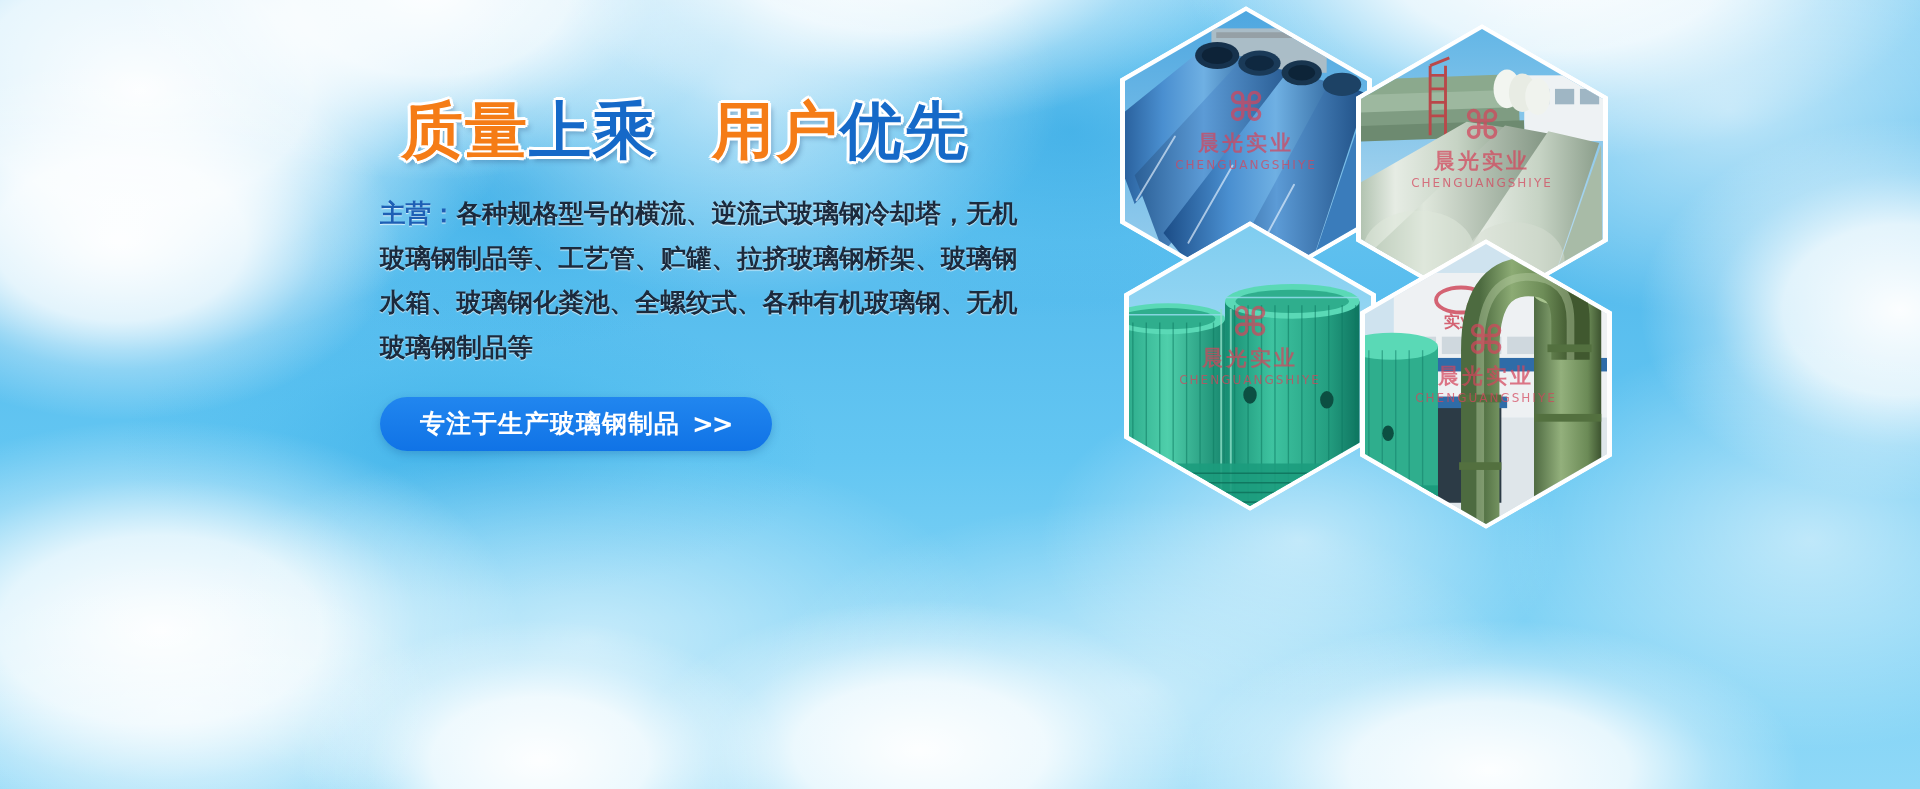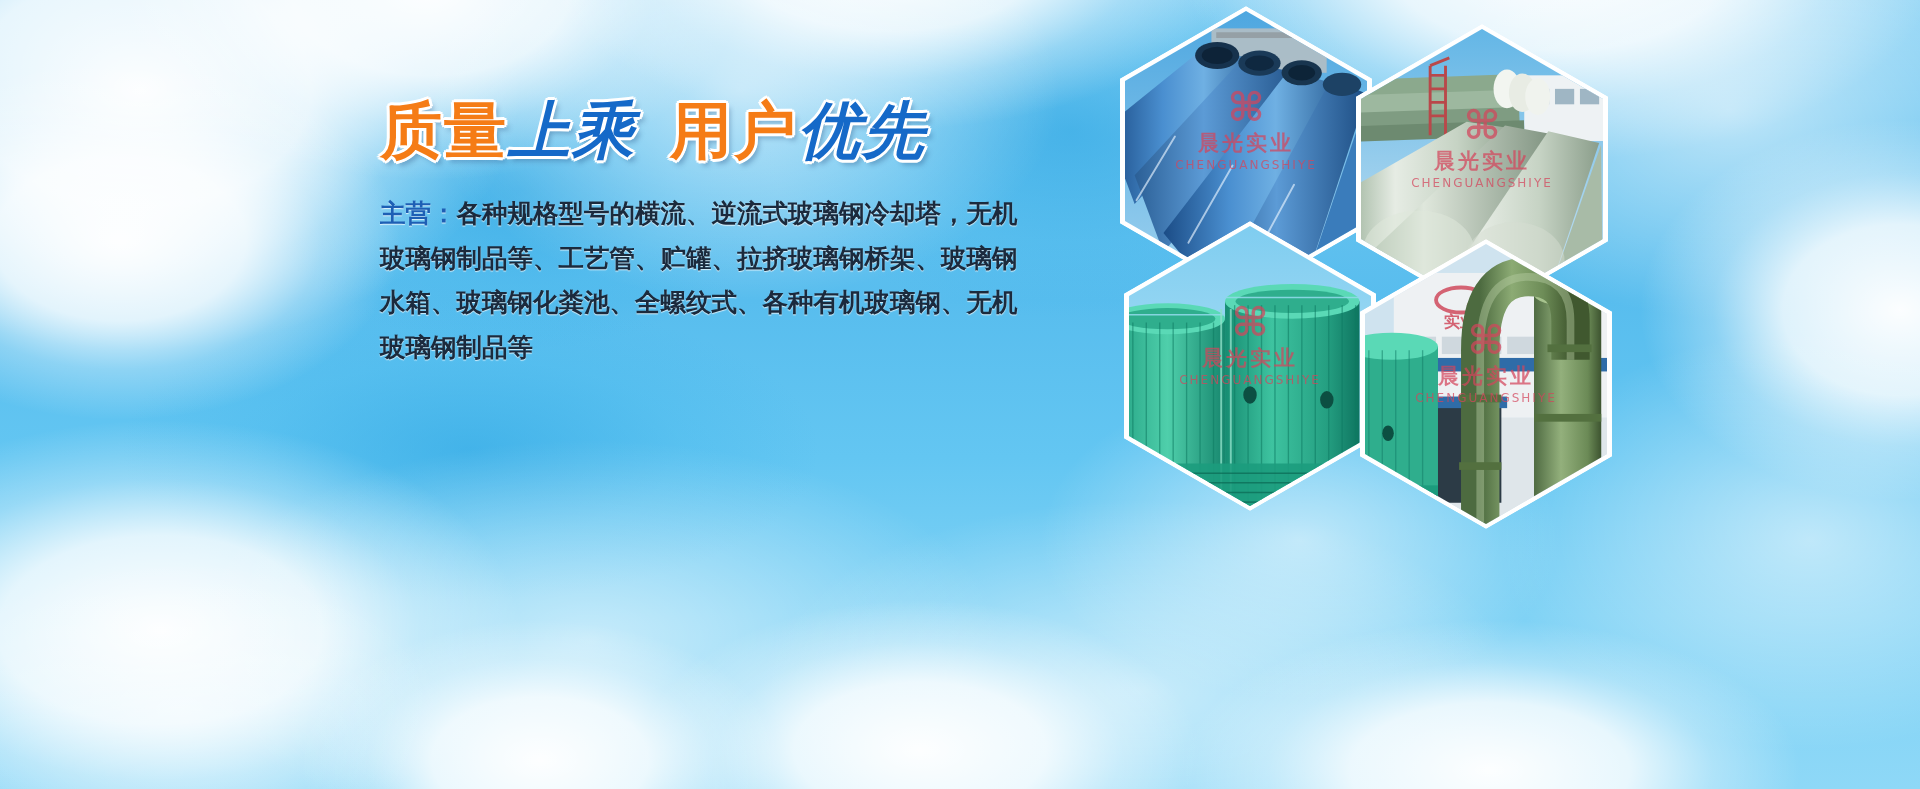--- a/index.html
+++ b/index.html
@@ -61,22 +61,22 @@
   }
   #headline .seg {
     display:inline-block;
     text-shadow:
       -2px -2px 0 #ffffff,  2px -2px 0 #ffffff,
       -2px  2px 0 #ffffff,  2px  2px 0 #ffffff,
        0px -3px 0 #ffffff,  0px  3px 0 #ffffff,
       -3px  0px 0 #ffffff,  3px  0px 0 #ffffff,
        4px 5px 5px rgba(30,70,120,0.35);
   }
-  #headline .orange { color:#f57c16; }
-  #headline .blue   { color:#1569c8;font-style:italic; }
+  #headline .orange { color:#f57c16;margin-left:21px; }
+  #headline .blue   { color:#1569c8; }
   #headline .gap    { display:inline-block; width:34px; }
 
   #subcopy {
     margin-top:26px;
     font-size:25.5px;
     line-height:1.74;
     color:#1b2a3d;
     font-weight:600;
     width:640px;
     text-shadow:0 1px 1px rgba(255,255,255,0.75);
@@ -181,20 +181,24 @@
   <div class="cloud" style="left:1180px; top:620px;  width:620px; height:300px;"></div>
 
   <div id="copy">
 
     <div id="headline">
       <span class="seg orange">质量</span><span class="seg blue">上乘</span><span class="gap"></span><span class="seg orange">用户</span><span class="seg blue">优先</span>
     </div>
 
     <p id="subcopy"><span class="lead">主营：</span><span>各种规格型号的横流、逆流式玻璃钢冷却塔，无机玻璃钢制品等、工艺管、贮罐、拉挤玻璃钢桥架、玻璃钢水箱、玻璃钢化粪池、全螺纹式、各种有机玻璃钢、无机玻璃钢制品等</span></p>
 
+    <button id="cta">
+      <span>专注于生产玻璃钢制品</span>
+      <span class="arrow">&gt;&gt;</span>
+    </button>
   </div>
 
   <div id="gallery">
 
     <div class="hex hex-a">
       <div class="frame"></div>
       <div class="inner">
         <svg viewBox="0 0 252 290" preserveAspectRatio="none">
           <defs>
             <linearGradient id="skyA" x1="0" y1="0" x2="0" y2="1">

